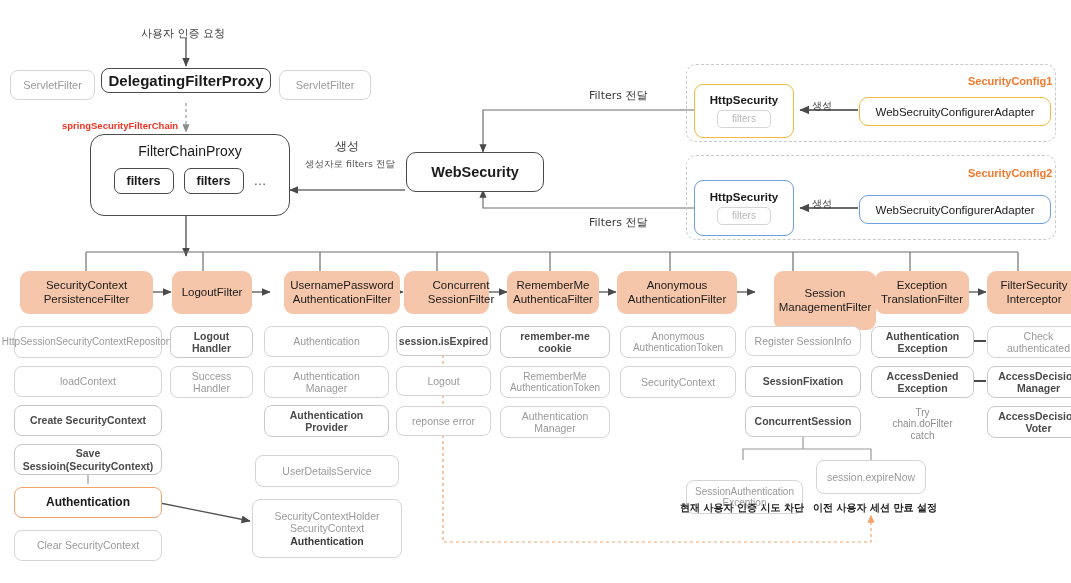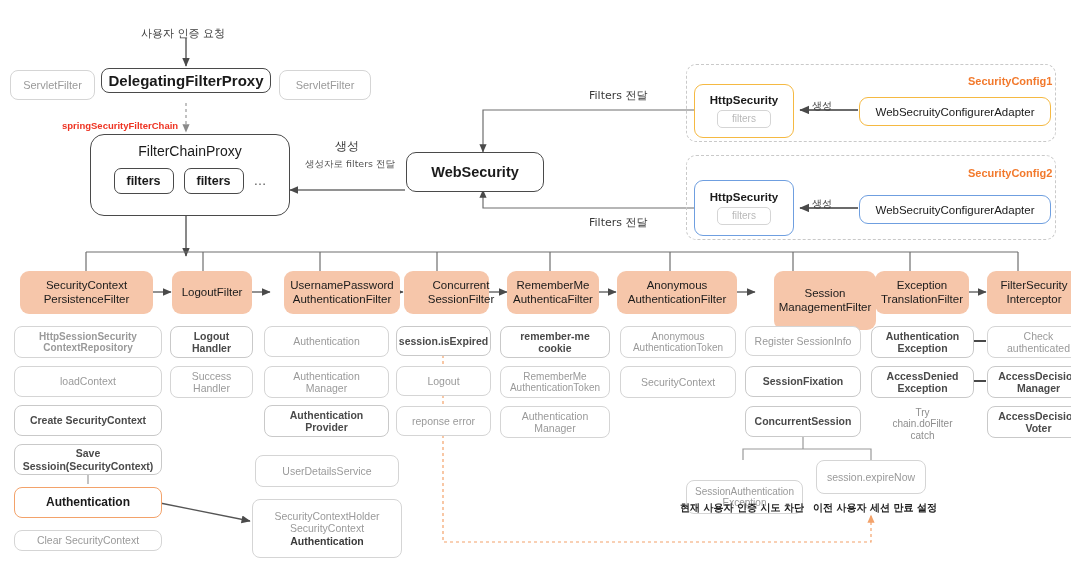--- a/index.html
+++ b/index.html
@@ -165,32 +165,32 @@
   </div>
   <div class="node filterbox" style="left:875px;top:271px;width:94px;height:43px;flex-direction:column;">
     <span>Exception</span>
     <span>TranslationFilter</span>
   </div>
   <div class="node filterbox" style="left:987px;top:271px;width:94px;height:43px;flex-direction:column;">
     <span>FilterSecurity</span>
     <span>Interceptor</span>
   </div>
 
-  <div class="node muted" style="left:14px;top:326px;width:148px;height:32px;font-size:10px;flex-direction:column;font-weight:bold;">
+  <div class="node muted" style="left:14px;top:326px;width:148px;height:32px;font-size:10px;flex-direction:row;">
       <span>HttpSessionSecurity</span>
       <span>ContextRepository</span>
     </div>
   <div class="node muted-b" style="left:14px;top:405px;width:148px;height:31px;font-size:10.5px;">Create SecurityContext</div>
   <div class="node muted" style="left:14px;top:366px;width:148px;height:31px;font-size:10.5px;">loadContext</div>
   <div class="node muted-b" style="left:14px;top:444px;width:148px;height:31px;font-size:10.5px;flex-direction:column;">
       <span>Save</span>
       <span>Sessioin(SecurityContext)</span>
     </div>
   <div class="node hl-orange" style="left:14px;top:487px;width:148px;height:31px;font-size:12px;border-radius:8px;">Authentication</div>
-  <div class="node muted" style="left:14px;top:530px;width:148px;height:21px;font-size:10.5px;text-align:right;">Clear SecurityContext</div>
+  <div class="node muted" style="left:14px;top:530px;width:148px;height:31px;font-size:10.5px;text-align:right;">Clear SecurityContext</div>
 
   <div class="node muted-b" style="left:170px;top:326px;width:83px;height:32px;font-size:10.5px;flex-direction:column;">
       <span>Logout</span>
       <span>Handler</span>
     </div>
   <div class="node muted" style="left:170px;top:366px;width:83px;height:32px;font-size:10.5px;flex-direction:column;">
       <span>Success</span>
       <span>Handler</span>
     </div>
 

